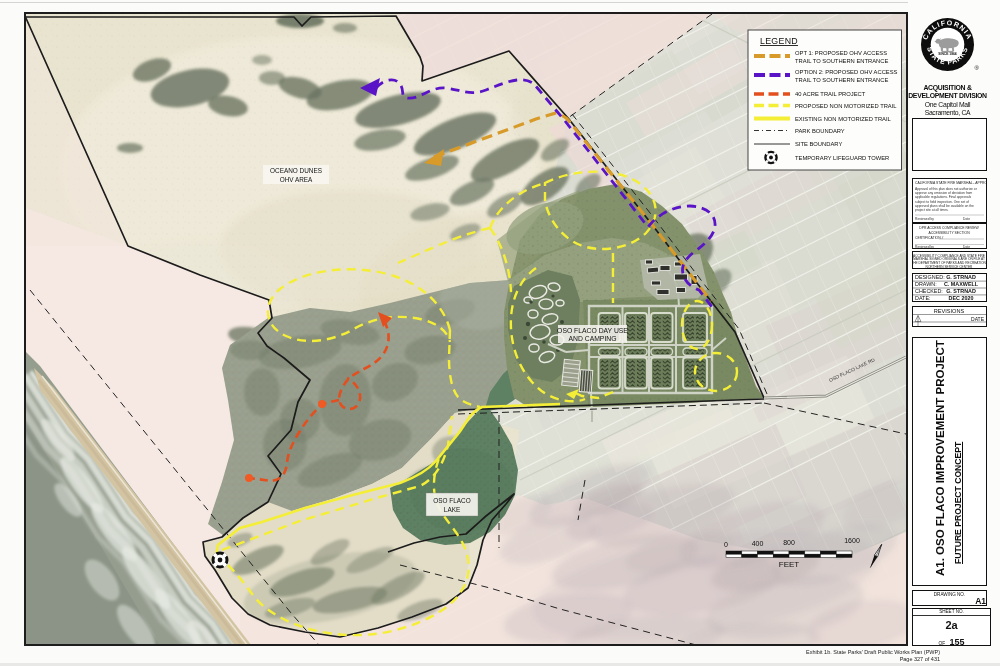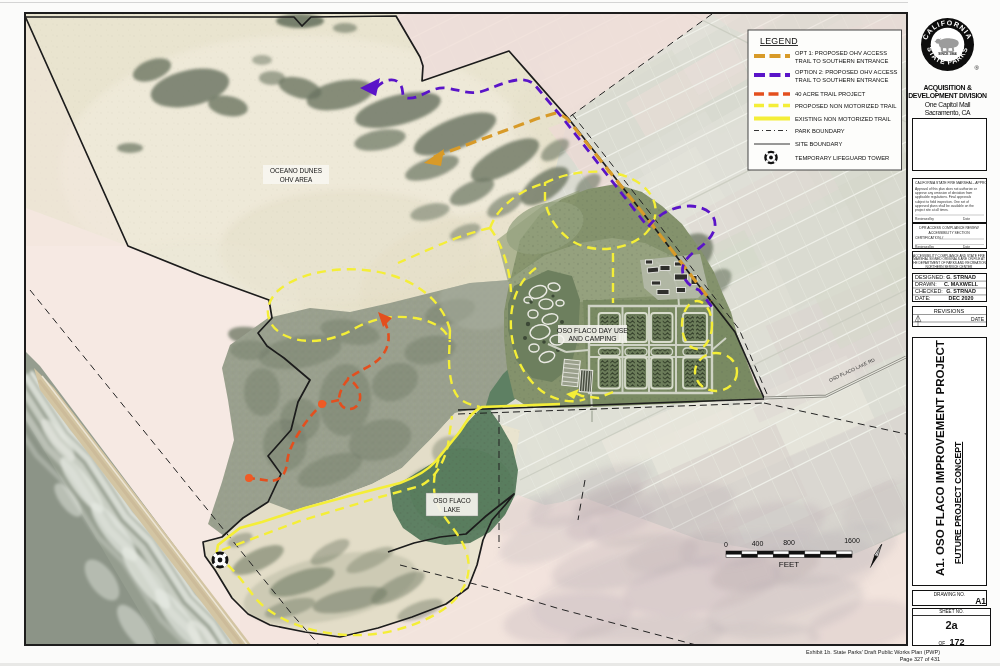--- a/index.html
+++ b/index.html
@@ -618,18 +618,18 @@
   </div>
 
 <div class="bx" style="left:912px;top:590px;width:75px;height:16px;">
     <div style="font-size:4.6px;text-align:center;color:#111;line-height:1.1;margin-top:1px;">DRAWING NO.</div>
     <div style="font-size:8.5px;font-weight:bold;text-align:right;color:#111;line-height:1;">A1</div>
   </div>
 
 <div class="bx" style="left:912px;top:608px;width:79px;height:38px;">
 <div style="font-size:4.6px;text-align:center;color:#111;border-bottom:0.5px solid #333;line-height:1.4;">SHEET NO.</div>
 <div style="position:absolute;left:0;top:10px;width:100%;text-align:center;font-size:11px;font-weight:bold;color:#111;">2a</div>
-<div style="position:absolute;left:0;top:22px;width:100%;text-align:center;color:#111;"><span style="font-size:4.8px;">OF</span> <span style="font-size:9px;font-weight:bold;">172</span></div>
+<div style="position:absolute;left:0;top:22px;width:100%;text-align:center;color:#111;"><span style="font-size:4.8px;">OF</span> <span style="font-size:9px;font-weight:bold;">155</span></div>
 </div>
 
 <div class="abs" style="left:540px;top:649px;width:400px;text-align:right;font-size:5.5px;color:#222;line-height:1.3;">Exhibit 1b. State Parks' Draft Public Works Plan (PWP)<br>Page 327 of 431</div>
 
 <div class="abs" style="left:0;top:663px;width:1000px;height:3px;background:#e8e8e6;"></div>
 
 </body></html>

